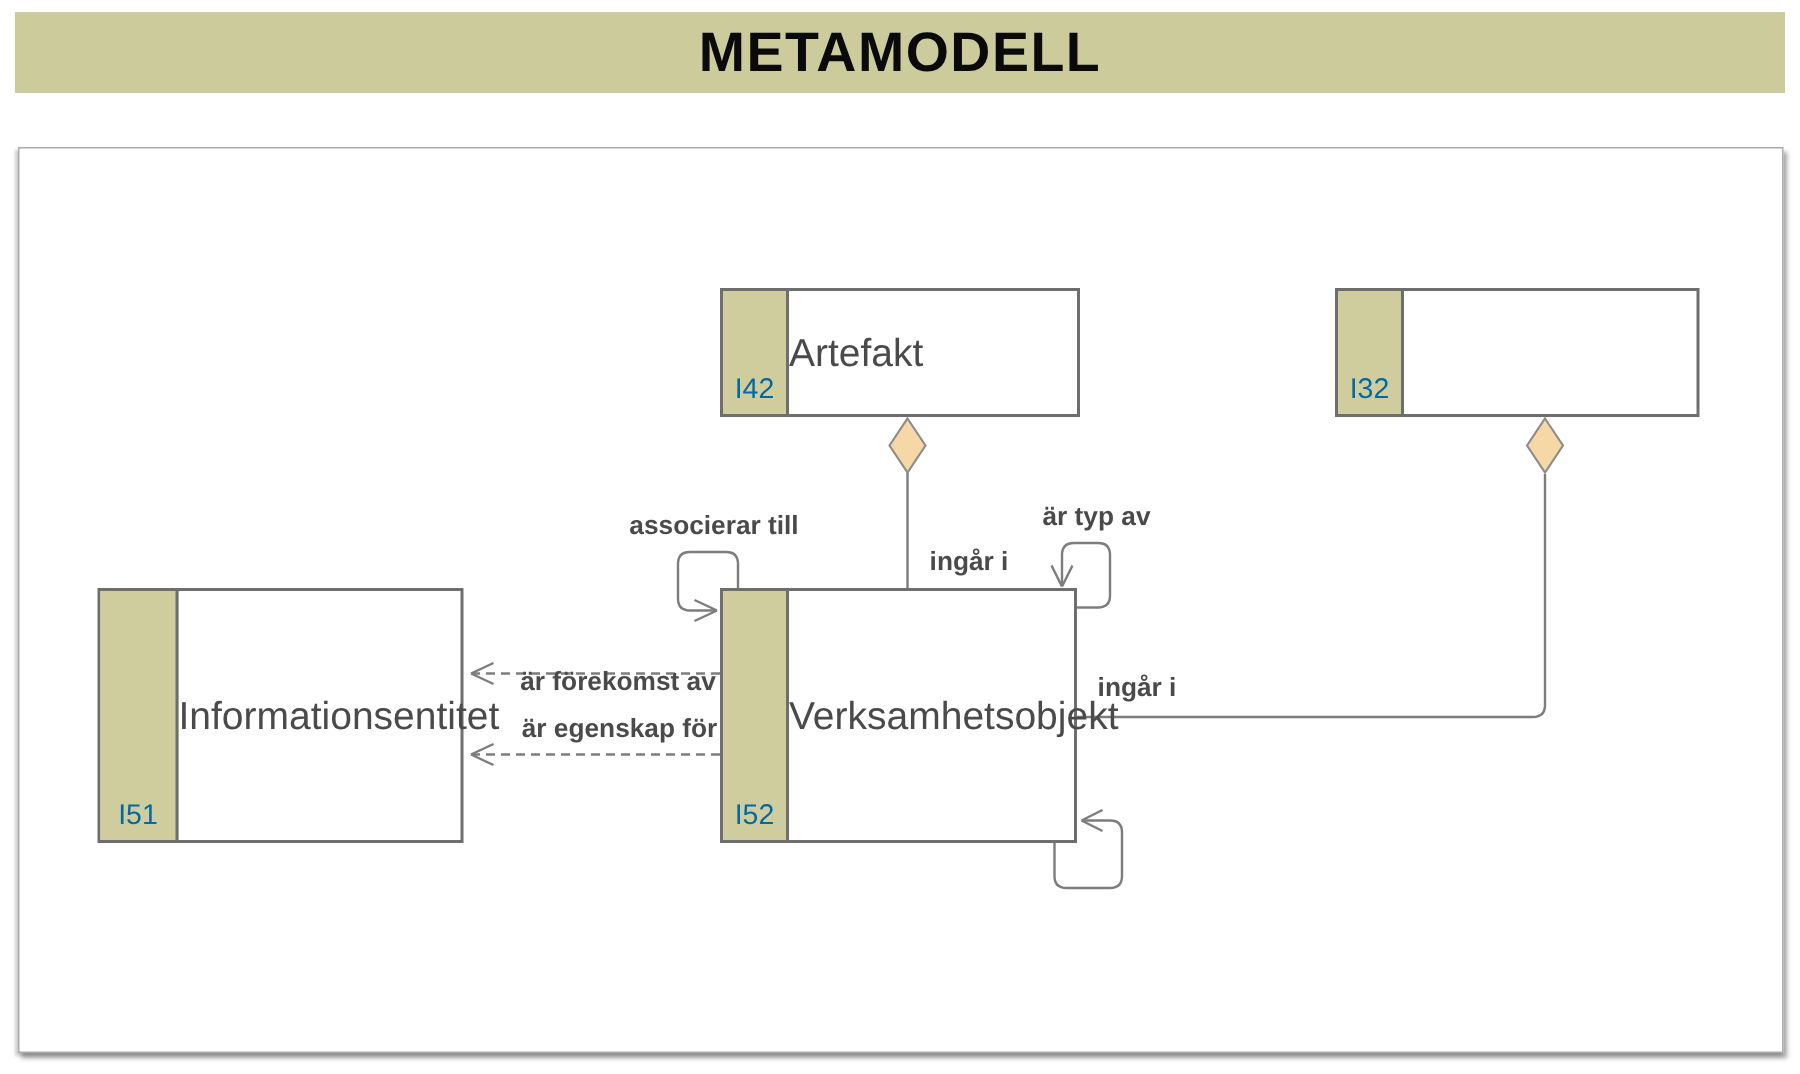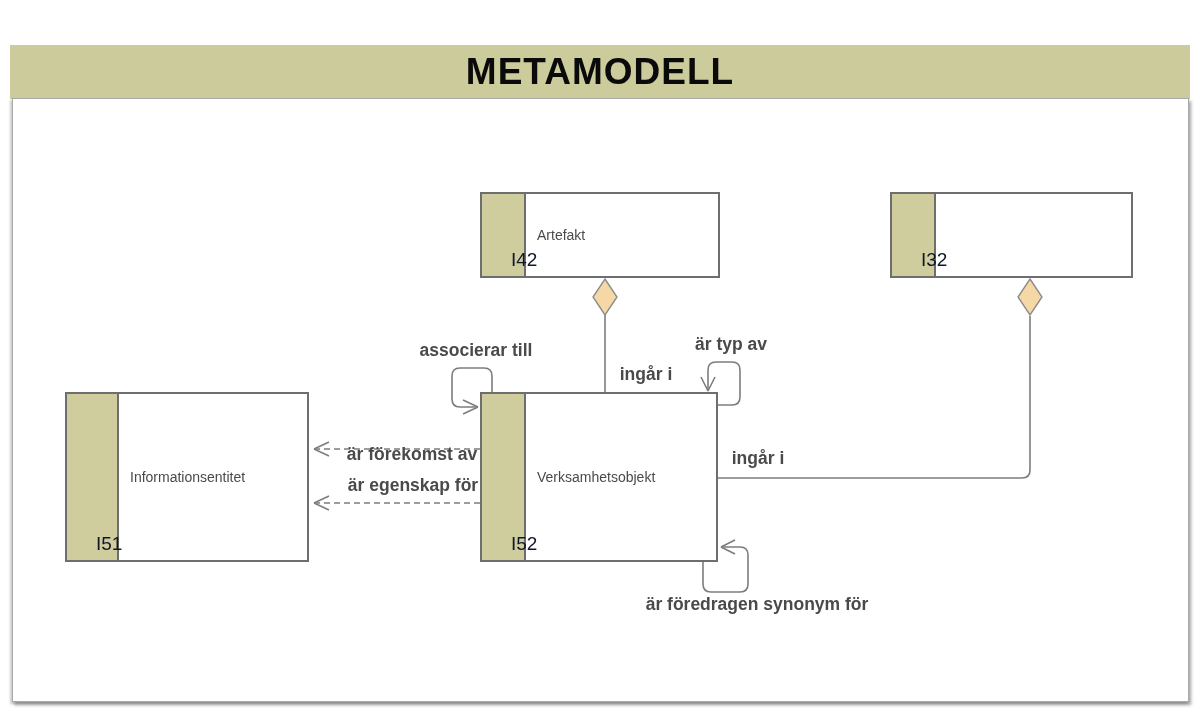--- a/index.html
+++ b/index.html
@@ -12,21 +12,21 @@
     --title_color:#0a0a0a;
     --panel_border:#aaaaaa;
   }
   *{box-sizing:border-box;margin:0;padding:0}
   html,body{width:1200px;height:716px;background:#ffffff;font-family:"Liberation Sans",sans-serif;overflow:hidden}
   #stage{position:relative;width:1200px;height:716px;background:#fff}
 
   .titlebar{
     position:absolute;left:10px;top:8px;width:1180px;height:54px;
     background:var(--header_bg);
-    display:flex;align-items:center;justify-content:center;margin-top:37px;
+    display:flex;align-items:center;justify-content:center;
   }
   .titlebar h1{
     font-size:37px;font-weight:800;color:var(--title_color);letter-spacing:1px;
   }
 
   .canvas{
     position:absolute;left:12px;top:98px;width:1177px;height:604px;
     background:#ffffff;border:1px solid var(--panel_border);
     box-shadow:2px 3px 3px rgba(90,90,90,.55),-2px 2px 2px rgba(120,120,120,.35);
   }
@@ -38,26 +38,26 @@
 
   .entity{
     position:absolute;display:flex;background:#ffffff;
     border:2px solid var(--box_border);
   }
   .entity .strip{
     width:44px;background:var(--strip_bg);border-right:2px solid var(--box_border);
     position:relative;flex:0 0 44px;
   }
   .entity .strip .eid{
-    position:absolute;bottom:5px;left:0;width:100%;
-    font-size:19px;color:#0f172a;margin-left:29px;
+    position:absolute;bottom:5px;left:0;width:100%;text-align:center;
+    font-size:19px;color:#0369a1;
   }
   .entity .ename{
-    flex:1;display:flex;align-items:center;padding-left:11px;
-    font-size:14px;color:var(--text);white-space:nowrap;
+    flex:1;display:flex;align-items:center;padding-left:0;
+    font-size:26px;color:var(--text);white-space:nowrap;
   }
 
   .rel-label{
     position:absolute;transform:translateX(-50%);
     font-size:17.5px;color:var(--text);white-space:nowrap;font-weight:bold;
   }
 </style>
 </head>
 <body>
 
@@ -119,15 +119,14 @@
     </div>
     <div class="ename">Verksamhetsobjekt</div>
   </div>
 
   <div class="rel-label" style="left:476px;top:340px">associerar till</div>
   <div class="rel-label" style="left:731px;top:334px">är typ av</div>
   <div class="rel-label" style="left:646px;top:364px">ingår i</div>
   <div class="rel-label" style="left:758px;top:448px">ingår i</div>
   <div class="rel-label" style="left:412px;top:444px">är förekomst av</div>
   <div class="rel-label" style="left:413px;top:475px">är egenskap för</div>
-  <div class="rel-label" style="left:757px;top:594px">är föredragen synonym för</div>
 
 </div>
 
 </body></html>

